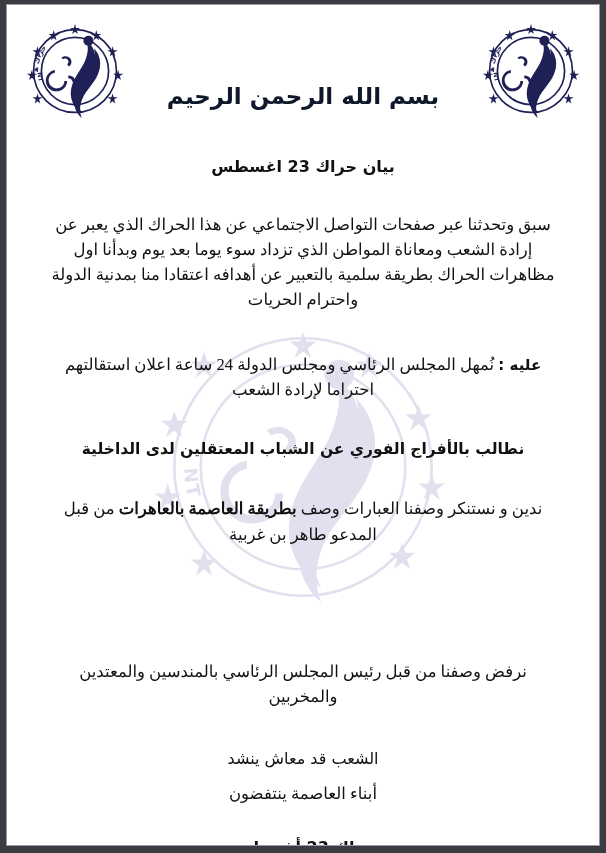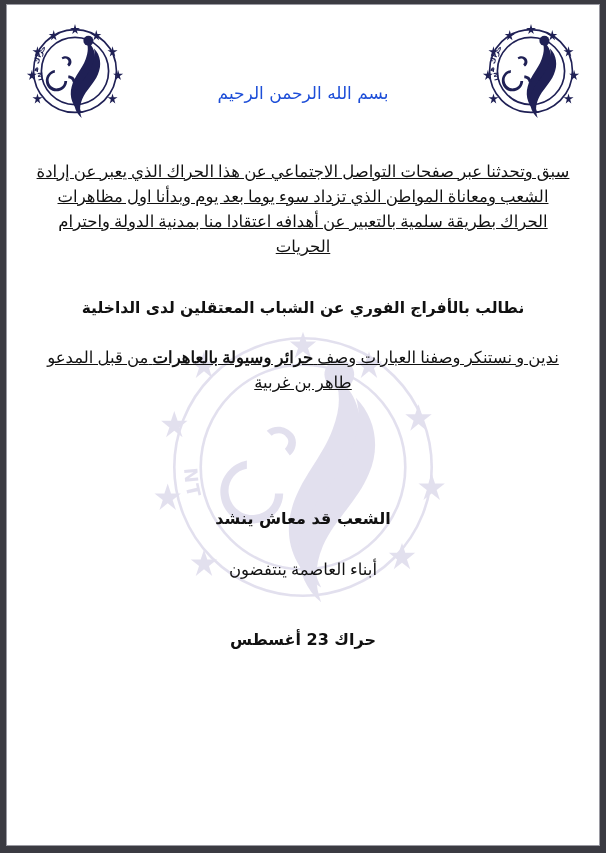--- a/index.html
+++ b/index.html
@@ -55,23 +55,23 @@
   .logo.left  { left: 12px; }
   .logo.right { right: 12px; }
 
   #bismillah {
     position: absolute;
     top: 78px;
     left: 0;
     right: 0;
     text-align: center;
     font-family: "DejaVu Sans", "Liberation Sans", sans-serif;
-    font-weight: normal;
-    font-size: 17px;
-    color: #1d4ed8;
+    font-weight: bold;
+    font-size: 23px;
+    color: #0f172a;
     letter-spacing: 0;
   }
 
   
   #content {
     position: relative;
     z-index: 2;
     padding: 0 22px;
     color: #111111;
   }
@@ -88,22 +88,21 @@
     font-size: 16px;
     margin: 24px 0 0 0;
     text-align: center;
   }
 
   p.para {
     font-family: "Liberation Serif", "DejaVu Serif", serif;
     font-size: 16.5px;
     line-height: 1.52;
     text-align: center;
-    margin: 4px;
-    text-decoration: underline;
+    margin: 14px;
   }
 
   .b {
     font-family: "DejaVu Sans", "Liberation Sans", sans-serif;
     font-weight: bold;
     font-size: 15px;
   }
   .bi {
     font-weight: bold;
   }
@@ -112,30 +111,30 @@
     font-family: "DejaVu Sans", "Liberation Sans", sans-serif;
     font-weight: bold;
     font-size: 15.5px;
     text-align: center;
     margin: 14px;
     letter-spacing: .3px;
   }
 
   .closing-bold {
     font-family: "DejaVu Sans", "Liberation Sans", sans-serif;
-    font-weight: bold;
+    font-weight: normal;
     font-size: 16px;
     text-align: center;
     margin: 0;
   }
   .closing-plain {
     font-family: "Liberation Serif", "DejaVu Serif", serif;
     font-size: 16.5px;
     text-align: center;
-    margin: 16px;
+    margin: 0;
   }
   .closing-sign {
     font-family: "DejaVu Sans", "Liberation Sans", sans-serif;
     font-weight: bold;
     font-size: 16px;
     text-align: center;
     margin: 18px;
   }
 
   .sp-22 { height: 22px; }
@@ -248,41 +247,44 @@
         <textPath href="#arcBotR" startOffset="10%">HIMT ALSHABAB MOVMENT</textPath>
       </text>
     </svg>
 
     <div id="bismillah">بسم الله الرحمن الرحيم</div>
   </div>
 
   <div id="content">
 
 
+    <div class="ttl2">بيان حراك 23 اغسطس</div>
 
     <div class="sp-22"></div>
 
     <p class="para">سبق وتحدثنا عبر صفحات التواصل الاجتماعي عن هذا الحراك الذي يعبر عن إرادة الشعب ومعاناة المواطن الذي تزداد سوء يوما بعد يوم وبدأنا اول مظاهرات الحراك بطريقة سلمية بالتعبير عن أهدافه اعتقادا منا بمدنية الدولة واحترام الحريات</p>
 
     <div class="sp-12"></div>
 
+    <p class="para"><span class="b">عليه :</span> <span>نُمهل المجلس الرئاسي ومجلس الدولة 24 ساعة اعلان استقالتهم احتراما لإرادة الشعب</span></p>
 
     <div class="sp-10"></div>
 
     <p class="demand">نطالب بالأفراج الفوري عن الشباب المعتقلين لدى الداخلية</p>
 
     <div class="sp-10"></div>
 
-    <p class="para"><span>ندين و نستنكر وصفنا العبارات وصف</span> <span class="bi">حرائر وسيولة بالعاهرات</span> <span>من قبل المدعو طاهر بن غربية</span></p>
+    <p class="para"><span>ندين و نستنكر وصفنا العبارات وصف</span> <span class="bi">بطريقة العاصمة بالعاهرات</span> <span>من قبل المدعو طاهر بن غربية</span></p>
 
     <div class="sp-42"></div>
 
 
     <div class="sp-42"></div>
 
+    <p class="para">نرفض وصفنا من قبل رئيس المجلس الرئاسي بالمندسين والمعتدين والمخربين</p>
 
     <div class="sp-10"></div>
 
 
     <div class="sp-16"></div>
 
     <p class="closing-bold">الشعب قد معاش ينشد</p>
 
     <div class="sp-16"></div>
 

